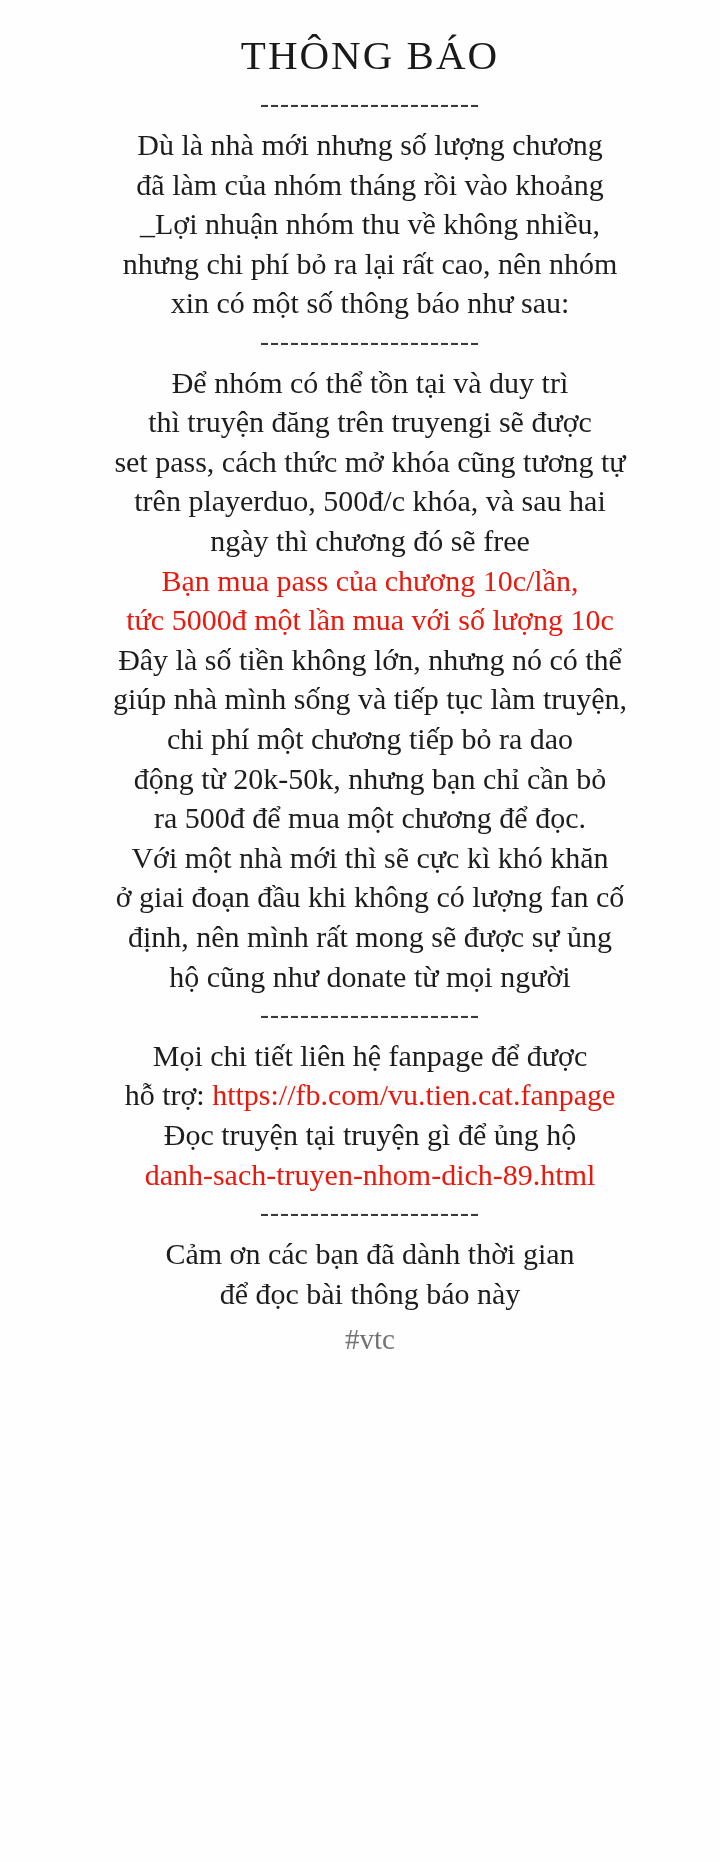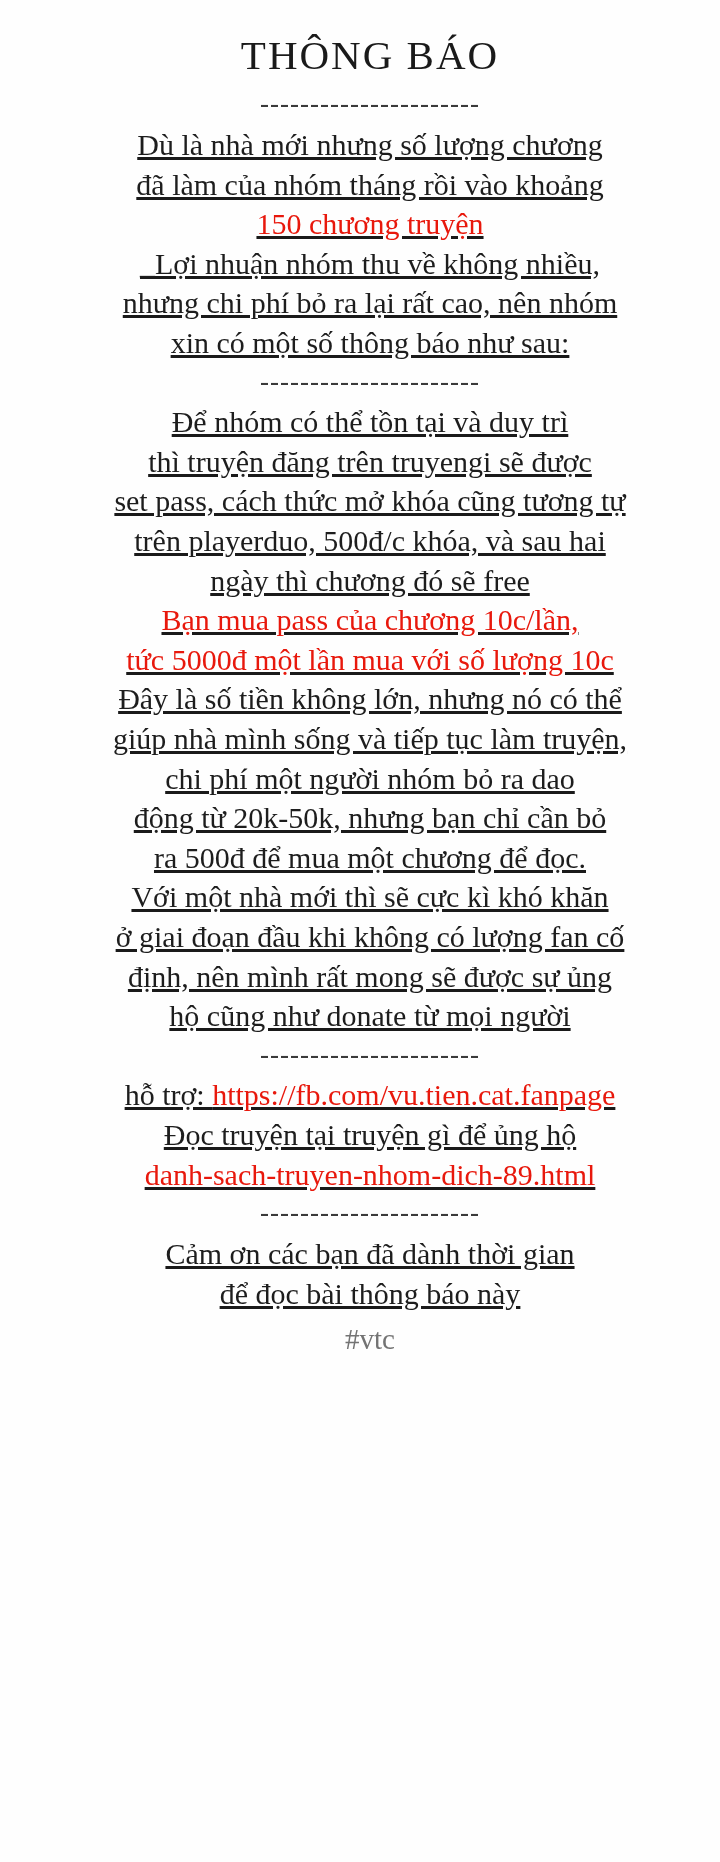--- a/index.html
+++ b/index.html
@@ -46,71 +46,70 @@
     font-size: 30px;
     line-height: 1.32;
     color: #1d1d1d;
     white-space: pre-wrap;
   }
   .red {
     color: #e8180c;
   }
   .block {
     width: 100%;
-    text-decoration: underline;
   }
   .hash {
     text-align: center;
     font-size: 29px;
     color: #737373;
     margin-top: 10px;
   }
 </style>
 </head>
 <body>
 
 <div class="page">
 
   <div class="title">THÔNG BÁO</div>
 
   <div class="divider">----------------------</div>
 
   <div class="block">
     <div class="line">Dù là nhà mới nhưng số lượng chương</div>
     <div class="line">đã làm của nhóm tháng rồi vào khoảng</div>
-    <div class="line red">150 chương truyện</div>
     <div class="line">_Lợi nhuận nhóm thu về không nhiều,</div>
     <div class="line">nhưng chi phí bỏ ra lại rất cao, nên nhóm</div>
     <div class="line">xin có một số thông báo như sau:</div>
   </div>
 
   <div class="divider">----------------------</div>
 
   <div class="block">
     <div class="line">Để nhóm có thể tồn tại và duy trì</div>
     <div class="line">thì truyện đăng trên truyengi sẽ được</div>
     <div class="line">set pass, cách thức mở khóa cũng tương tự</div>
     <div class="line">trên playerduo, 500đ/c khóa, và sau hai</div>
     <div class="line">ngày thì chương đó sẽ free</div>
     <div class="line red">Bạn mua pass của chương 10c/lần,</div>
     <div class="line red">tức 5000đ một lần mua với số lượng 10c</div>
     <div class="line">Đây là số tiền không lớn, nhưng nó có thể</div>
     <div class="line">giúp nhà mình sống và tiếp tục làm truyện,</div>
-    <div class="line">chi phí một người nhóm bỏ ra dao</div>
+    <div class="line">chi phí một chương tiếp bỏ ra dao</div>
     <div class="line">động từ 20k-50k, nhưng bạn chỉ cần bỏ</div>
     <div class="line">ra 500đ để mua một chương để đọc.</div>
     <div class="line">Với một nhà mới thì sẽ cực kì khó khăn</div>
     <div class="line">ở giai đoạn đầu khi không có lượng fan cố</div>
     <div class="line">định, nên mình rất mong sẽ được sự ủng</div>
     <div class="line">hộ cũng như donate từ mọi người</div>
   </div>
 
   <div class="divider">----------------------</div>
 
   <div class="block">
+    <div class="line">Mọi chi tiết liên hệ fanpage để được</div>
     <div class="line"><span>hỗ trợ: </span><span class="red">https://fb.com/vu.tien.cat.fanpage</span></div>
     <div class="line">Đọc truyện tại truyện gì để ủng hộ</div>
     <div class="line red">danh-sach-truyen-nhom-dich-89.html</div>
   </div>
 
   <div class="divider">----------------------</div>
 
   <div class="block">
     <div class="line">Cảm ơn các bạn đã dành thời gian</div>
     <div class="line">để đọc bài thông báo này</div>

